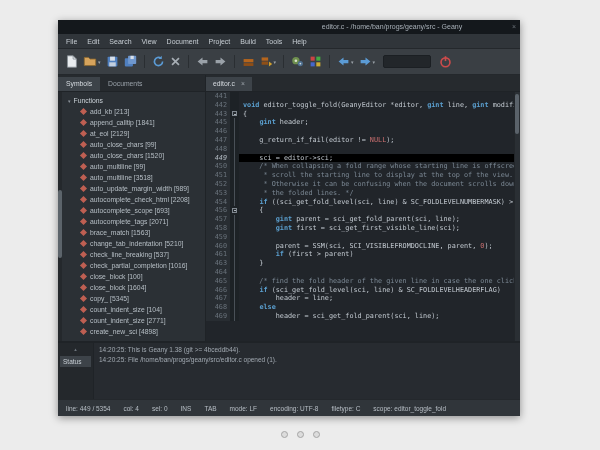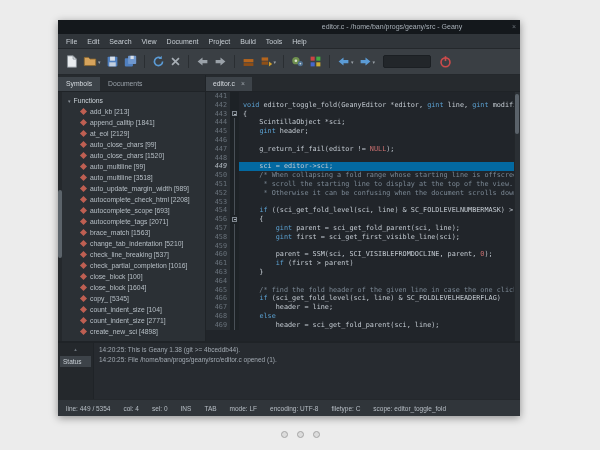--- a/index.html
+++ b/index.html
@@ -49,24 +49,24 @@
 
   .editor-wrap { flex:1; min-height:0; background:#21252a; position:relative; overflow:hidden; }
   .code-area { position:absolute; left:0; top:0; right:6px; bottom:0; overflow:hidden; }
   .row { display:flex; height:8.8px; font:6.8px/8.8px "DejaVu Sans Mono", monospace; }
   .ln { flex:none; width:24px; text-align:right; padding-right:3px; background:#282d32; color:#6a737c; }
   .fm { flex:none; width:9px; background:#1d2226; position:relative; }
   .fm.vline::before { content:''; position:absolute; left:4px; top:0; bottom:0; width:1px; background:#495057; }
   .fold-box { display:block; width:5px; height:5px; border:1px solid #808890; margin:1.5px auto 0; position:relative; background:#262b30; }
   .fold-box::after { content:''; position:absolute; left:0.5px; top:1.5px; width:2px; height:1px; background:#aab2b9; }
   .tx { flex:1; white-space:pre; overflow:hidden; padding-left:4px; color:#c3cad1; }
-  .row.cur .tx { background:#0369a1; }
+  .row.cur .tx { background:#000000; }
   .row.cur .ln { color:#b6bec6;font-style:italic; }
   .tk-d { color:#c3cad1;text-align:right; }
-  .tk-k { color:#5ba0d0; font-weight:normal; }
+  .tk-k { color:#5ba0d0; font-weight:bold; }
   .tk-c { color:#7b8894; }
   .tk-u { color:#cc7070; }
 
   .ed-scrollbar { position:absolute; right:0; top:0; bottom:0; width:6px; background:#2a2f34; border-left:1px solid #22262a; }
   .ed-thumb { position:absolute; right:1px; width:4px; top:2px; height:40px; background:#5a626a; border-radius:2px; }
 
   .msgwin { height:58px; flex:none; border-top:2px solid #1f2327; display:flex; background:#272b30; }
   .msg-tabs { width:36px; flex:none; background:#24282c; border-right:1px solid #1f2327; padding-top:2px; }
   .msg-scroll { color:#6c747c; font-size:5px; text-align:center; height:8px; line-height:8px; }
   .msg-tab { background:#3d4349; color:#c9d0d6; font-size:6.5px; padding:2px 3px; margin:3px 2px 0; }
@@ -329,25 +329,20 @@
               <span class="tx"><span class="tk-k">void</span><span class="tk-d"> editor_toggle_fold(GeanyEditor *editor, </span><span class="tk-k">gint</span><span class="tk-d"> line, </span><span class="tk-k">gint</span><span class="tk-d"> modifiers)</span></span>
             </div>
             <div class="row">
               <span class="ln">443</span>
               <span class="fm">
                 <span class="fold-box"></span>
               </span>
               <span class="tx"><span class="tk-d">{</span></span>
             </div>
             <div class="row">
-              <span class="ln">444</span>
-              <span class="fm vline"></span>
-              <span class="tx"><span class="tk-d">    ScintillaObject *sci;</span></span>
-            </div>
-            <div class="row">
               <span class="ln">445</span>
               <span class="fm vline"></span>
               <span class="tx"><span class="tk-d">    </span><span class="tk-k">gint</span><span class="tk-d"> header;</span></span>
             </div>
             <div class="row">
               <span class="ln">446</span>
               <span class="fm vline"></span>
               <span class="tx"></span>
             </div>
             <div class="row">
@@ -376,20 +371,21 @@
               <span class="tx"><span class="tk-c">     * scroll the starting line to display at the top of the view.</span></span>
             </div>
             <div class="row">
               <span class="ln">452</span>
               <span class="fm vline"></span>
               <span class="tx"><span class="tk-c">     * Otherwise it can be confusing when the document scrolls down to hide</span></span>
             </div>
             <div class="row">
               <span class="ln">453</span>
               <span class="fm vline"></span>
+              <span class="tx"><span class="tk-c">     * the folded lines. */</span></span>
             </div>
             <div class="row">
               <span class="ln">454</span>
               <span class="fm vline"></span>
               <span class="tx"><span class="tk-d">    </span><span class="tk-k">if</span><span class="tk-d"> ((sci_get_fold_level(sci, line) &amp; SC_FOLDLEVELNUMBERMASK) &gt; SC_FOLDLEVELBASE &amp;&amp;</span></span>
             </div>
             <div class="row">
               <span class="ln">456</span>
               <span class="fm">
                 <span class="fold-box"></span>

